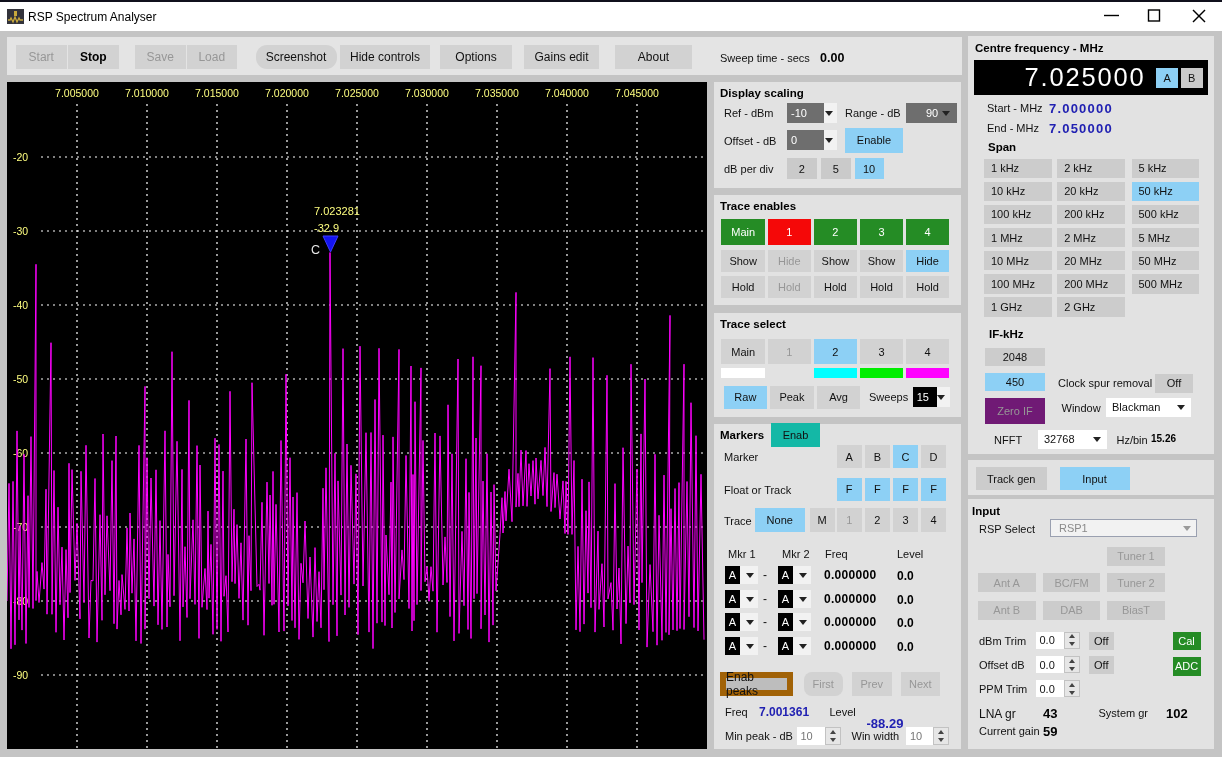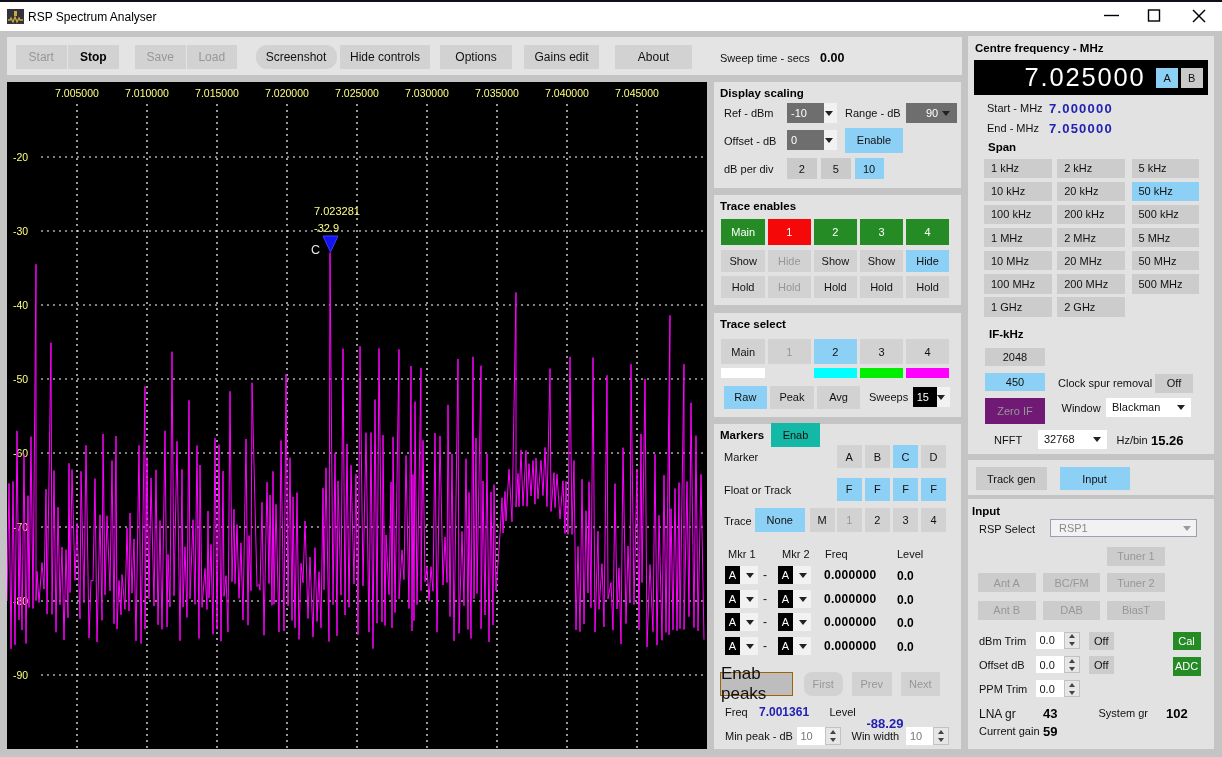--- a/index.html
+++ b/index.html
@@ -181,21 +181,21 @@
 <div style="position:absolute;left:897px;top:616.2px;font-size:12px;color:#000;font-weight:bold;white-space:nowrap;">0.0</div>
 <div style="position:absolute;left:724.7px;top:636.8px;width:33px;height:18px;background:#f2f2f2"></div>
 <div style="position:absolute;left:724.7px;top:636.8px;width:15.5px;height:18px;background:#000;color:#fff;font-size:11px;display:flex;align-items:center;justify-content:center">A</div>
 <div style="position:absolute;left:745.7px;top:643.8px;width:0;height:0;border-left:4px solid transparent;border-right:4px solid transparent;border-top:5px solid #222"></div>
 <div style="position:absolute;left:777.7px;top:636.8px;width:33px;height:18px;background:#f2f2f2"></div>
 <div style="position:absolute;left:777.7px;top:636.8px;width:15.5px;height:18px;background:#000;color:#fff;font-size:11px;display:flex;align-items:center;justify-content:center">A</div>
 <div style="position:absolute;left:798.7px;top:643.8px;width:0;height:0;border-left:4px solid transparent;border-right:4px solid transparent;border-top:5px solid #222"></div>
 <div style="position:absolute;left:763px;top:638.8px;font-size:12px;color:#111;font-weight:normal;white-space:nowrap;">-</div>
 <div style="position:absolute;left:824px;top:638.8px;font-size:12px;color:#000;font-weight:bold;white-space:nowrap;letter-spacing:0.3px">0.000000</div>
 <div style="position:absolute;left:897px;top:639.8px;font-size:12px;color:#000;font-weight:bold;white-space:nowrap;">0.0</div>
-<div style="position:absolute;left:720px;top:672px;width:73px;height:23.5px;background:#bdbdbd;color:#111;font-size:17px;font-weight:normal;display:flex;align-items:center;justify-content:center;border:1px solid #a16207;box-sizing:border-box">Enab peaks</div>
+<div style="position:absolute;left:720px;top:672px;width:73px;height:23.5px;background:#bdbdbd;color:#111;font-size:12px;font-weight:normal;display:flex;align-items:center;justify-content:center;border:6px solid #a16207;box-sizing:border-box">Enab peaks</div>
 <div style="position:absolute;left:803.5px;top:672px;width:39.5px;height:23.5px;background:#d2d2d2;color:#979797;font-size:11px;font-weight:normal;display:flex;align-items:center;justify-content:center;border-radius:8px;">First</div>
 <div style="position:absolute;left:852px;top:672px;width:39.5px;height:23.5px;background:#d2d2d2;color:#979797;font-size:11px;font-weight:normal;display:flex;align-items:center;justify-content:center;">Prev</div>
 <div style="position:absolute;left:900.5px;top:672px;width:39.5px;height:23.5px;background:#d2d2d2;color:#979797;font-size:11px;font-weight:normal;display:flex;align-items:center;justify-content:center;">Next</div>
 <div style="position:absolute;left:725px;top:706px;font-size:11px;color:#111;font-weight:normal;white-space:nowrap;">Freq</div>
 <div style="position:absolute;left:759px;top:704.5px;font-size:12px;color:#2121b2;font-weight:bold;white-space:nowrap;">7.001361</div>
 <div style="position:absolute;left:829.5px;top:706px;font-size:11px;color:#111;font-weight:normal;white-space:nowrap;">Level</div>
 <div style="position:absolute;left:866.5px;top:704.5px;font-size:13px;color:#2121b2;font-weight:bold;white-space:nowrap;margin-top:11px;">-88.29</div>
 <div style="position:absolute;left:725px;top:730px;font-size:11px;color:#111;font-weight:normal;white-space:nowrap;">Min peak - dB</div>
 <div style="position:absolute;left:796.5px;top:726.5px;width:28.5px;height:18px;background:#fff;color:#777;font-size:11px;display:flex;align-items:center;padding-left:4px">10</div>
 <div style="position:absolute;left:825.0px;top:726.5px;width:16px;height:18px;background:#e6e6e6;border:1px solid #c2c2c2;box-sizing:border-box"></div>
@@ -245,21 +245,21 @@
 <div style="position:absolute;left:985px;top:397.5px;width:60px;height:26px;background:#701a75;color:#979797;font-size:11px;font-weight:normal;display:flex;align-items:center;justify-content:center;">Zero IF</div>
 <div style="position:absolute;left:1058px;top:377px;font-size:11px;color:#111;font-weight:normal;white-space:nowrap;">Clock spur removal</div>
 <div style="position:absolute;left:1155px;top:374px;width:38px;height:18.5px;background:#cccccc;color:#111;font-size:11px;font-weight:normal;display:flex;align-items:center;justify-content:center;">Off</div>
 <div style="position:absolute;left:1061.5px;top:402px;font-size:11px;color:#111;font-weight:normal;white-space:nowrap;">Window</div>
 <div style="position:absolute;left:1106px;top:397.5px;width:85px;height:19.5px;background:#fff;box-sizing:border-box;color:#111;font-size:11px;display:flex;align-items:center;padding-left:6px">Blackman</div>
 <div style="position:absolute;left:1177px;top:405.25px;width:0;height:0;border-left:4px solid transparent;border-right:4px solid transparent;border-top:5px solid #222"></div>
 <div style="position:absolute;left:994px;top:434px;font-size:11px;color:#111;font-weight:normal;white-space:nowrap;">NFFT</div>
 <div style="position:absolute;left:1038px;top:429.5px;width:68.5px;height:19.5px;background:#fff;box-sizing:border-box;color:#111;font-size:11px;display:flex;align-items:center;padding-left:6px">32768</div>
 <div style="position:absolute;left:1092.5px;top:437.25px;width:0;height:0;border-left:4px solid transparent;border-right:4px solid transparent;border-top:5px solid #222"></div>
 <div style="position:absolute;left:1116.5px;top:434px;font-size:11px;color:#111;font-weight:normal;white-space:nowrap;">Hz/bin</div>
-<div style="position:absolute;left:1151px;top:432.5px;font-size:13px;color:#000;font-weight:bold;white-space:nowrap;">15.26</div>
+<div style="position:absolute;left:1151px;top:432.5px;font-size:10px;color:#000;font-weight:bold;white-space:nowrap;">15.26</div>
 <div style="position:absolute;left:976px;top:467px;width:70.5px;height:23px;background:#cccccc;color:#111;font-size:11px;font-weight:normal;display:flex;align-items:center;justify-content:center;">Track gen</div>
 <div style="position:absolute;left:1059.5px;top:467px;width:70px;height:23px;background:#8dd0f5;color:#111;font-size:11px;font-weight:normal;display:flex;align-items:center;justify-content:center;">Input</div>
 <div style="position:absolute;left:972px;top:505px;font-size:11.5px;color:#000;font-weight:bold;white-space:nowrap;">Input</div>
 <div style="position:absolute;left:979px;top:523px;font-size:11px;color:#111;font-weight:normal;white-space:nowrap;">RSP Select</div>
 <div style="position:absolute;left:1050px;top:518.5px;width:147px;height:18px;background:#f2f2f2;border:1px solid #9aa0b0;box-sizing:border-box;color:#8a8a8a;font-size:11px;display:flex;align-items:center;padding-left:8px">RSP1</div>
 <div style="position:absolute;left:1183px;top:525.5px;width:0;height:0;border-left:4px solid transparent;border-right:4px solid transparent;border-top:5px solid #9a9a9a"></div>
 <div style="position:absolute;left:1107px;top:547px;width:58px;height:18.5px;background:#cccccc;color:#979797;font-size:11px;font-weight:normal;display:flex;align-items:center;justify-content:center;">Tuner 1</div>
 <div style="position:absolute;left:977.5px;top:573px;width:58.5px;height:19px;background:#cccccc;color:#979797;font-size:11px;font-weight:normal;display:flex;align-items:center;justify-content:center;">Ant A</div>
 <div style="position:absolute;left:1043px;top:573px;width:57px;height:19px;background:#cccccc;color:#979797;font-size:11px;font-weight:normal;display:flex;align-items:center;justify-content:center;">BC/FM</div>
 <div style="position:absolute;left:1107px;top:573px;width:58px;height:19px;background:#cccccc;color:#979797;font-size:11px;font-weight:normal;display:flex;align-items:center;justify-content:center;">Tuner 2</div>

